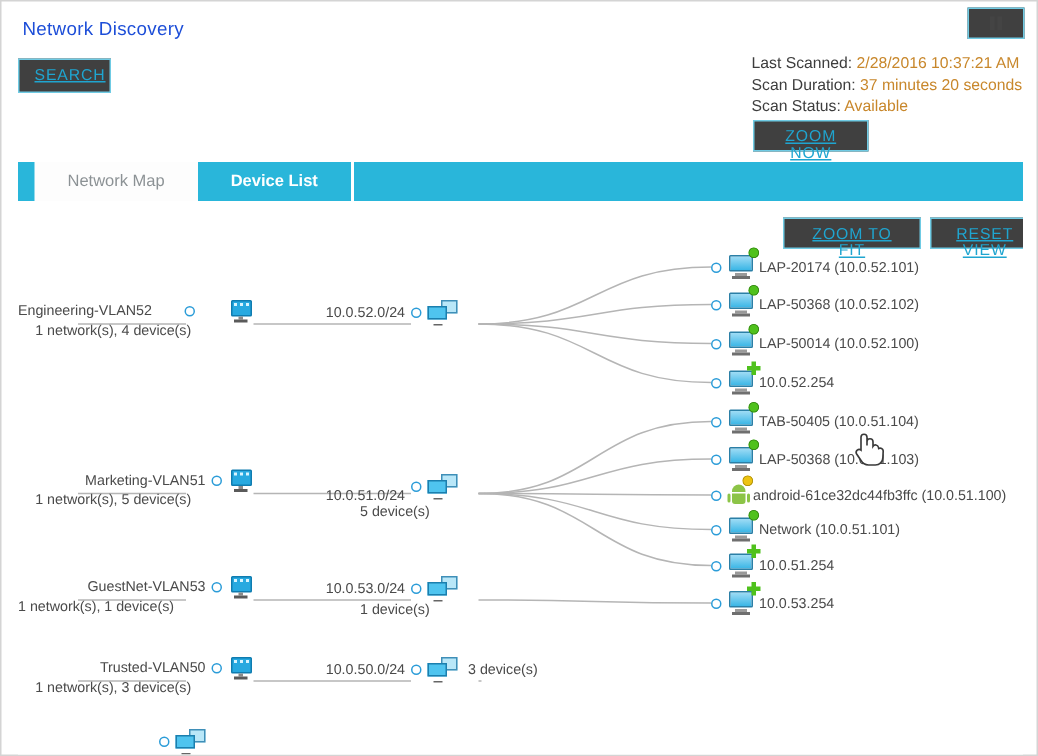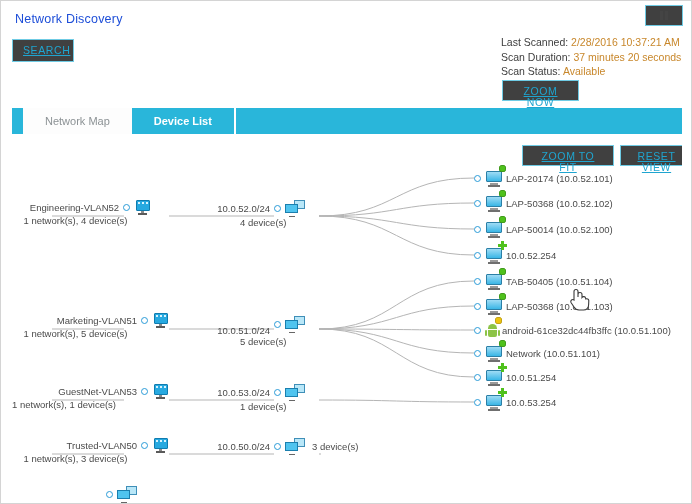--- a/index.html
+++ b/index.html
@@ -268,21 +268,21 @@
         <path d="M307,195 C384.5,195 384.5,243 462,243" fill="none" stroke="#b5b5b5" stroke-width="1"></path>
         <path d="M307,266 C384.5,266 384.5,268 462,268" fill="none" stroke="#b5b5b5" stroke-width="1"></path>
         <line x1="307" y1="320" x2="309" y2="320" stroke="#b5b5b5" stroke-width="1"></line>
       </svg>
 
     <button class="btn-outline" id="reset-view-button">RESET VIEW</button>
     <button class="btn-outline" id="zoom-to-fit-button">ZOOM TO FIT</button>
 
     <div id="nodes-layer">
         <div class="node" style="left: 0px; top: 66px; width: 157px;">
-          <div class="group-node" style="justify-content: center;">
+          <div class="group-node" style="justify-content: space-between;">
             <span class="nlabel">Engineering-VLAN52</span>
             <span class="port"></span>
             <span class="sw-icon">
               <span class="body"></span>
               <span class="dot" style="left:4px"></span>
               <span class="dot" style="left:8px"></span>
               <span class="dot" style="left:12px"></span>
               <span class="neck"></span>
               <span class="base"></span>
             </span>
@@ -337,21 +337,20 @@
         <div class="node" style="left: 180px; top: 66px; width: 200px;">
           <div class="group-node">
             <span class="nlabel" style="width: 78px; text-align: right;">10.0.52.0/24</span>
             <span class="port"></span>
             <span class="sn-icon">
               <span class="scr-back"></span>
               <span class="scr-front"></span>
               <span class="stand"></span>
             </span>
           </div>
-          <span class="nsub" style="display: block; padding-left: 48px;">4 device(s)</span>
         </div>
         <div class="node" style="left: 180px; top: 179px; width: 200px;">
           <div class="group-node">
             <span class="nlabel" style="width: 78px; text-align: right; margin-top: 12px;">10.0.51.0/24</span>
             <span class="port"></span>
             <span class="sn-icon">
               <span class="scr-back"></span>
               <span class="scr-front"></span>
               <span class="stand"></span>
             </span>

